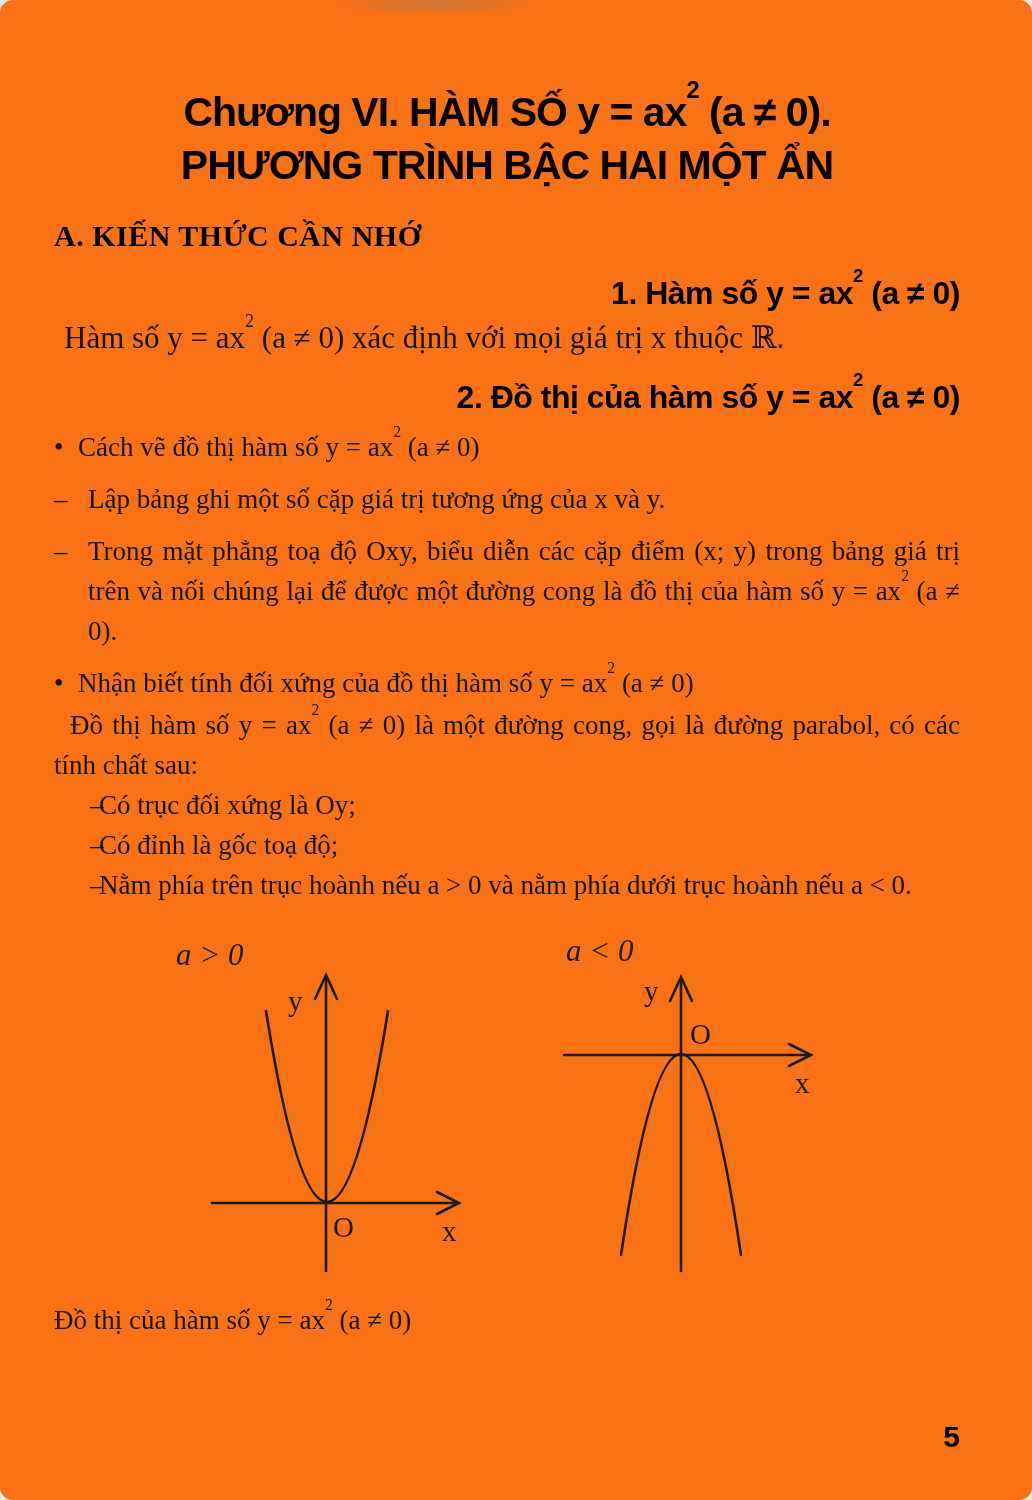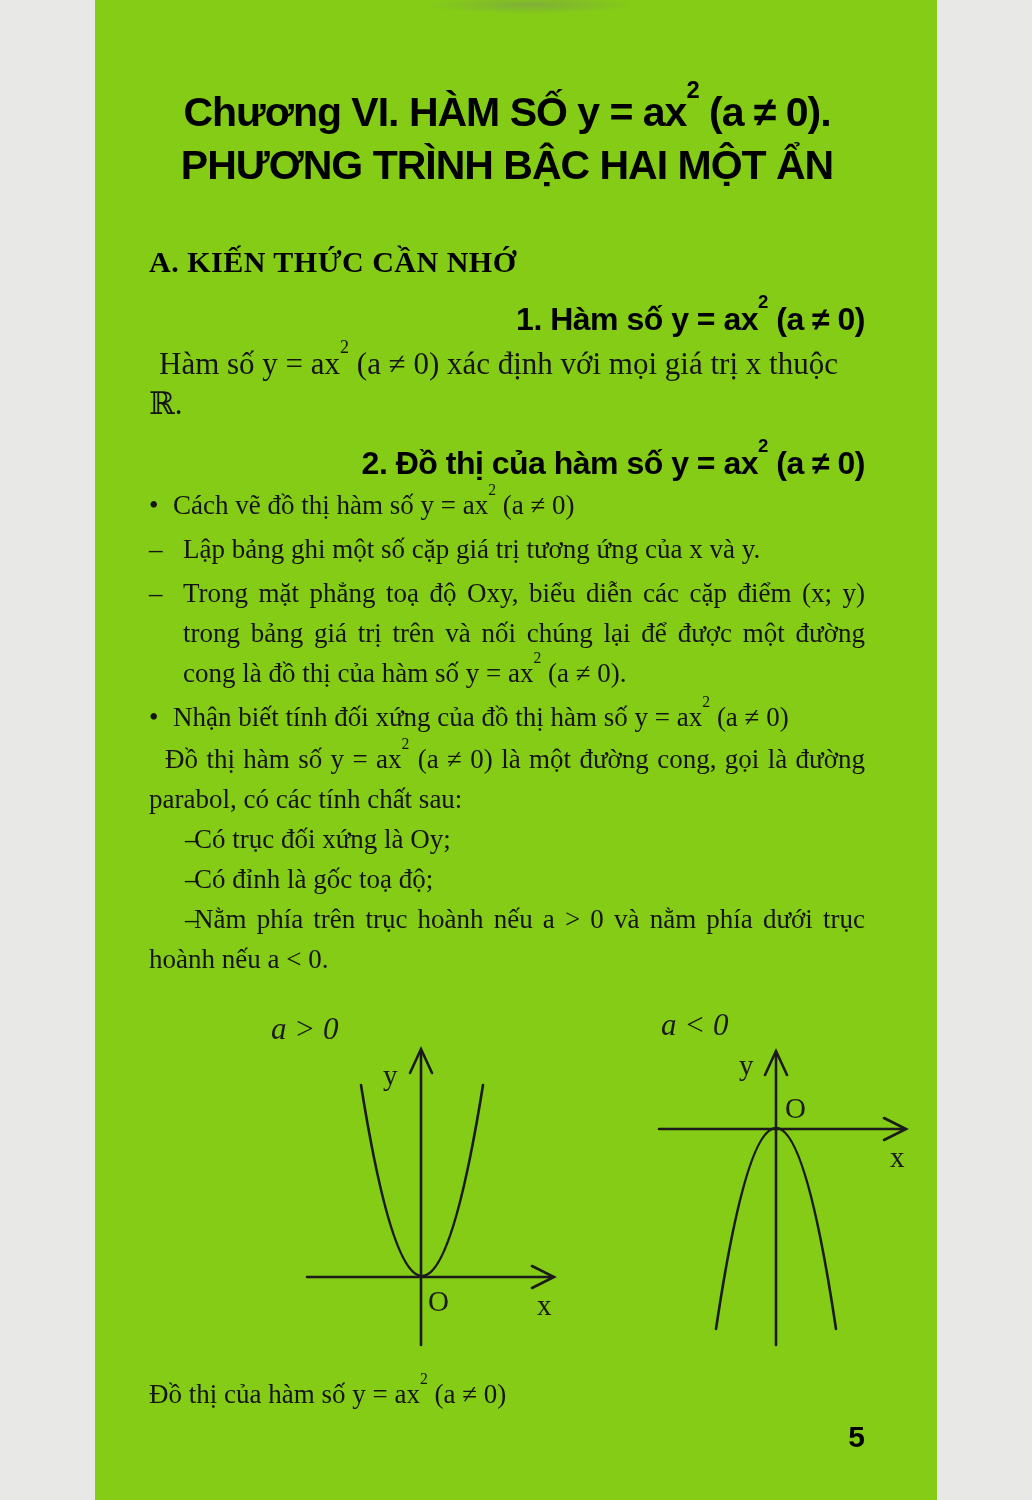--- a/index.html
+++ b/index.html
@@ -1,26 +1,27 @@
 <!DOCTYPE html>
 <html><head>
 <meta charset="utf-8">
 <style>
   * { margin: 0; padding: 0; box-sizing: border-box; }
   html, body { background: #e8e8e6; }
   .page {
     position: relative;
-    width: 842px;
+    width: 1032px;
     height: 1500px;
     margin: 0 auto;
-    background: #84cc16;
+    background: #f97316;
     overflow: hidden;
     font-family: "Liberation Serif", "DejaVu Serif", serif;
     color: #141414;
     padding: 86px 72px 0 54px;
+    border-radius: 13px;
   }
   .scan-smudge {
     position: absolute;
     top: -4px; left: 330px;
     width: 210px; height: 18px;
     background: radial-gradient(ellipse at center, rgba(120,120,120,0.35), rgba(120,120,120,0) 70%);
     pointer-events: none;
   }
   sup.fsup {
     font-size: 58%;
@@ -48,42 +49,42 @@
     color: #000;
     margin-top: 56px;
   }
   .section-heading {
     font-family: "Liberation Serif", "DejaVu Serif", serif;
     font-weight: bold;
     font-size: 30px;
     line-height: 36px;
     letter-spacing: 0.5px;
     color: #000;
-    margin-top: 52px;
+    margin-top: 26px;
   }
   .sub-heading {
     font-family: "Liberation Sans", "DejaVu Sans", sans-serif;
     font-weight: bold;
     font-size: 32px;
     line-height: 36px;
     letter-spacing: -0.5px;
     color: #000;
     margin-top: 21px;
     text-align: right;
   }
   .body-line {
     font-size: 31px;
     line-height: 40px;
     margin-top: 7px;
     text-indent: 10px;
   }
   .li {
     font-size: 27px;
     line-height: 40px;
-    margin-top: 4px;
+    margin-top: 12px;
   }
   .li.justify { text-align: justify; }
   .bullet-item { padding-left: 24px; text-indent: -24px; }
   .bullet-item .marker { display: inline-block; width: 24px; text-indent: 0; }
   .dash-item { padding-left: 34px; text-indent: -34px; }
   .dash-item .marker { display: inline-block; width: 34px; text-indent: 0; }
   .para-item { text-indent: 16px; margin-top: 2px; }
   .prop-item { text-indent: 18px; margin-top: 0; }
   .prop-item .marker { display: inline-block; width: 27px; }
   .figure-row {

